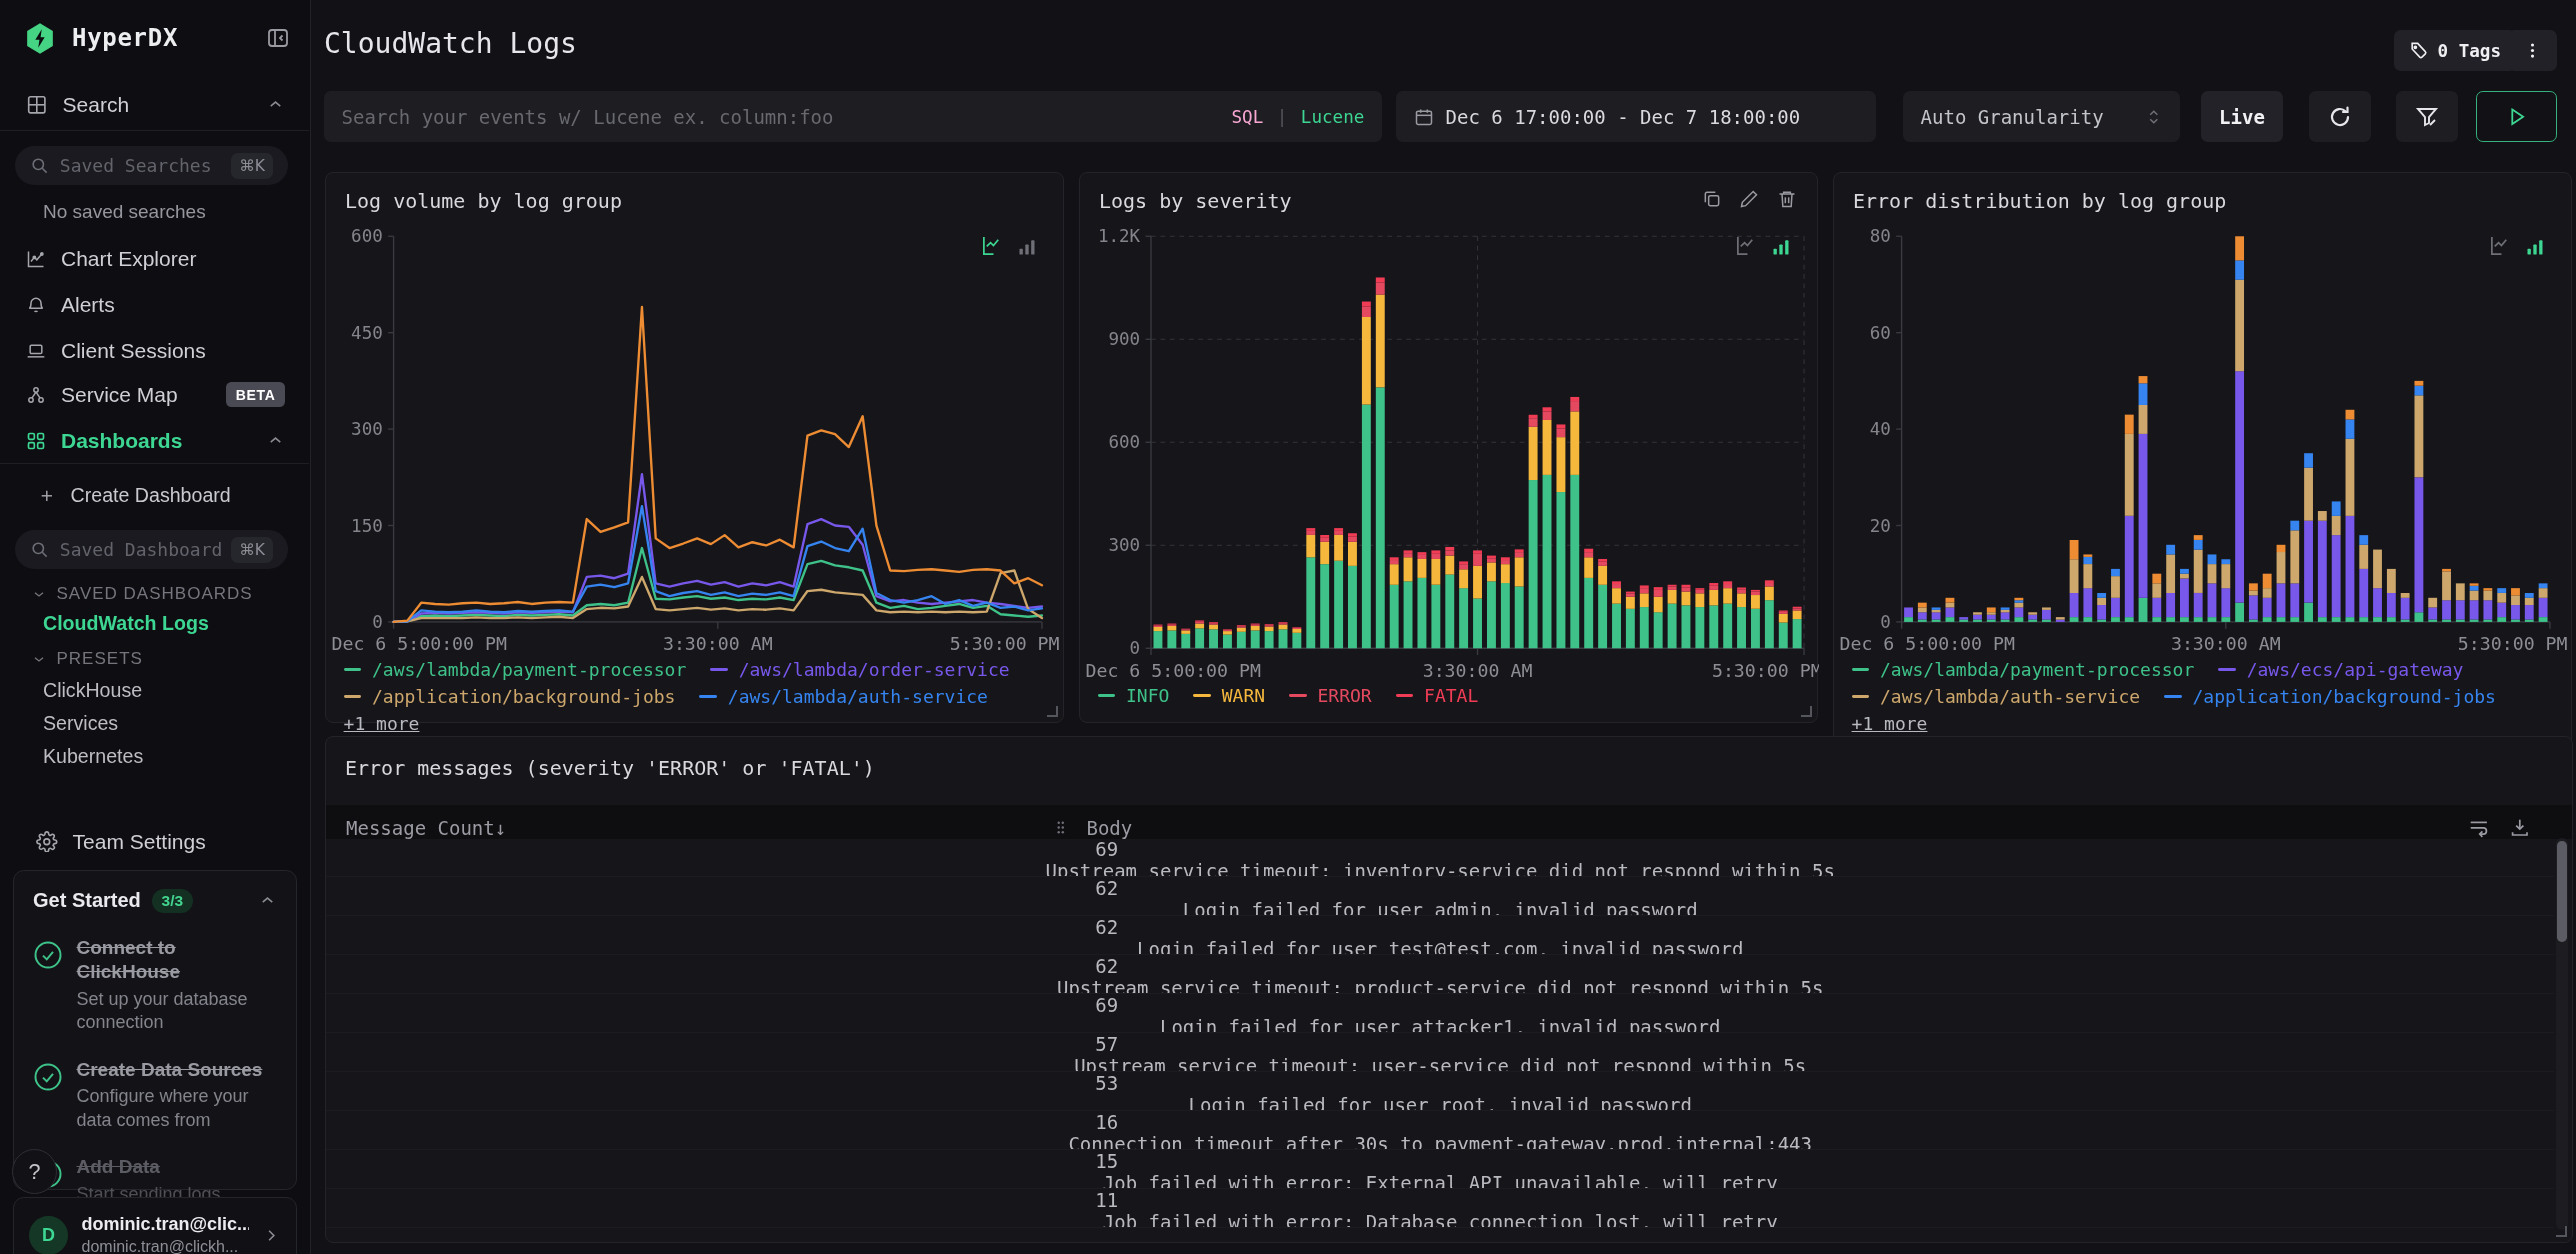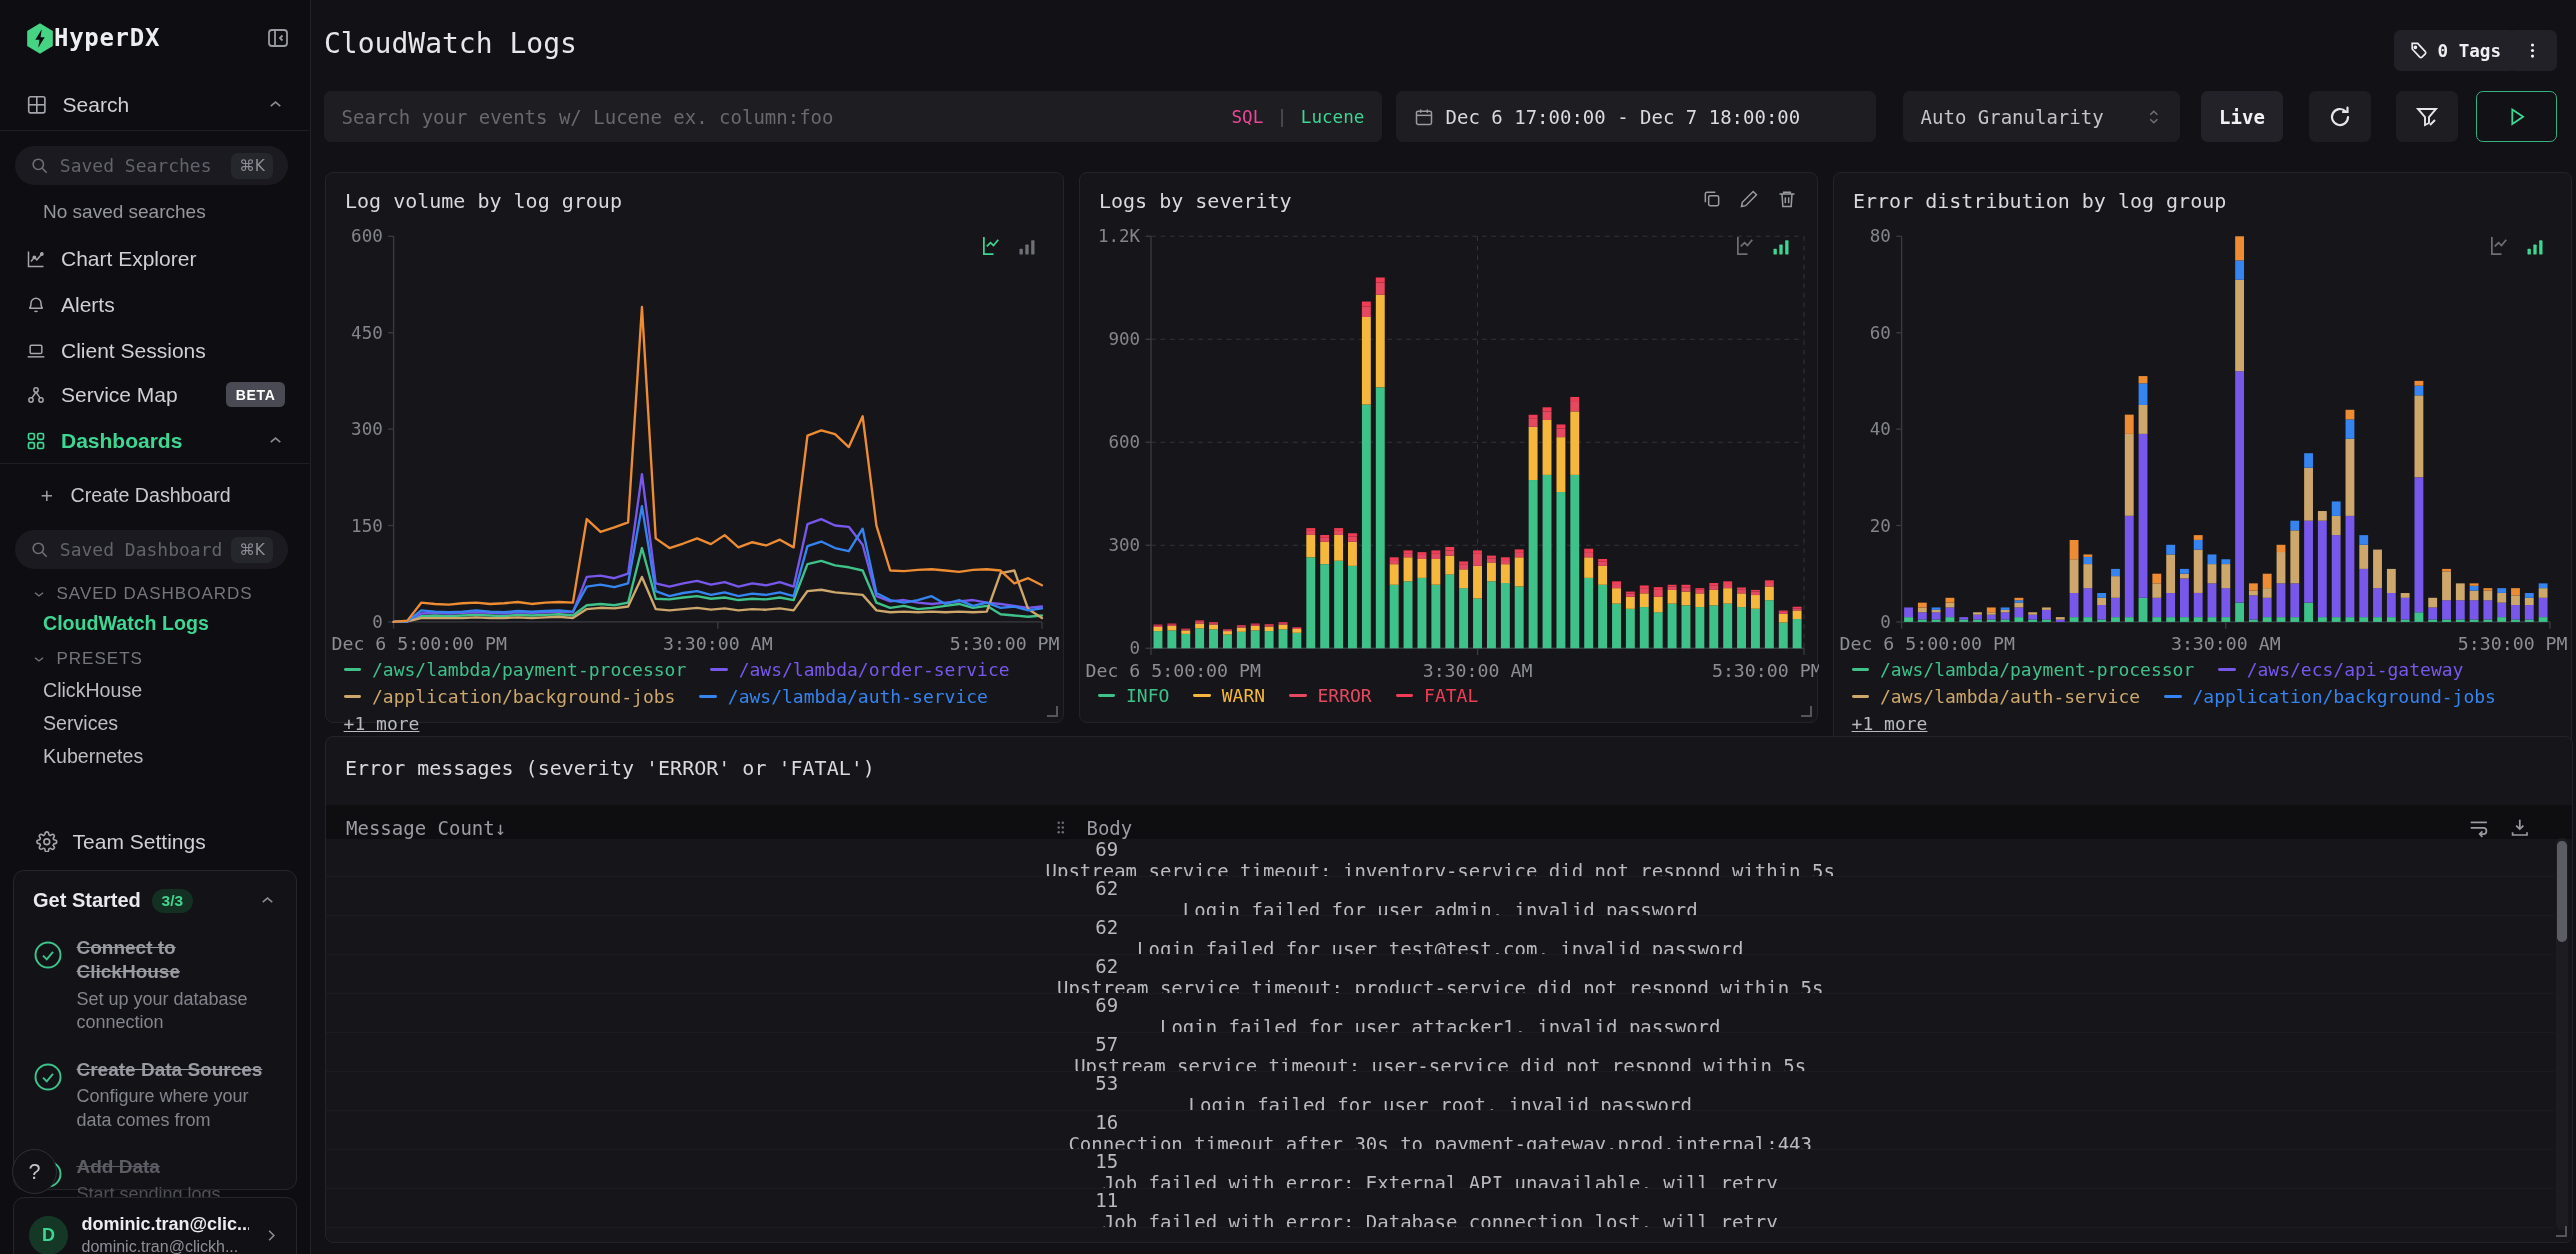--- a/index.html
+++ b/index.html
@@ -4,21 +4,21 @@
 <style>
   * { margin:0; padding:0; box-sizing:border-box; }
   html,body { width:2576px; height:1254px; background:#121216; overflow:hidden;
     font-family:"Liberation Sans", sans-serif; }
   svg { display:block; }
 
   
   .sidebar { position:absolute; left:0; top:0; width:311px; height:1254px;
     background:#0e0e12; border-right:1.4px solid #222227; z-index:5; }
   .brand-row { position:absolute; left:26px; top:19px; right:20px; height:38px;
-    display:flex; align-items:center; gap:0; }
+    display:flex; align-items:center; gap:18px; }
   .brand-name { font-family:"DejaVu Sans Mono", monospace; font-weight:bold;
     font-size:24px; color:#eceef0; letter-spacing:0.7px; }
   .collapse-btn { margin-left:auto; color:#9a9aa2; cursor:pointer; }
   .side-row { position:absolute; left:0; width:311px; height:39px; display:flex;
     align-items:center; gap:15px; padding:0 26px; color:#cfcfd6; font-size:21px; }
   .side-row .icon { color:#a5a5ad; }
   .side-row.active { color:#3dd692; font-weight:bold; }
   .side-row.active .icon { color:#3dd692; }
   .chev { margin-left:auto; color:#8b8b93; }
   .divider { position:absolute; left:0; width:309px; height:0.7px; background:#1e1e24; }
@@ -355,21 +355,21 @@
   <svg width="19" height="19" viewBox="0 0 24 24" fill="currentColor">
       <circle cx="12" cy="5" r="2"></circle>
       <circle cx="12" cy="12" r="2"></circle>
       <circle cx="12" cy="19" r="2"></circle>
     </svg>
 </div>
 
 <div class="toolbar">
   <div class="search-box">
     <input placeholder="Search your events w/ Lucene ex. column:foo" style="">
-    <span class="lang" style="color:#ec4899;text-align:right;">SQL</span>
+    <span class="lang" style="color:#f9a8d4;text-align:right;">SQL</span>
     <span class="lang" style="color:#55555c;">|</span>
     <span class="lang" style="color:#3dd692;">Lucene</span>
   </div>
 
   <div class="tb-btn" style="left:1072px; width:480px;">
     <span style="color:#9a9aa2;">
       <svg width="20" height="20" viewBox="0 0 24 24" fill="none" stroke="currentColor" stroke-width="1.8">
           <rect x="3" y="5" width="18" height="16" rx="2"></rect>
           <line x1="8" y1="3" x2="8" y2="7"></line>
           <line x1="16" y1="3" x2="16" y2="7"></line>

